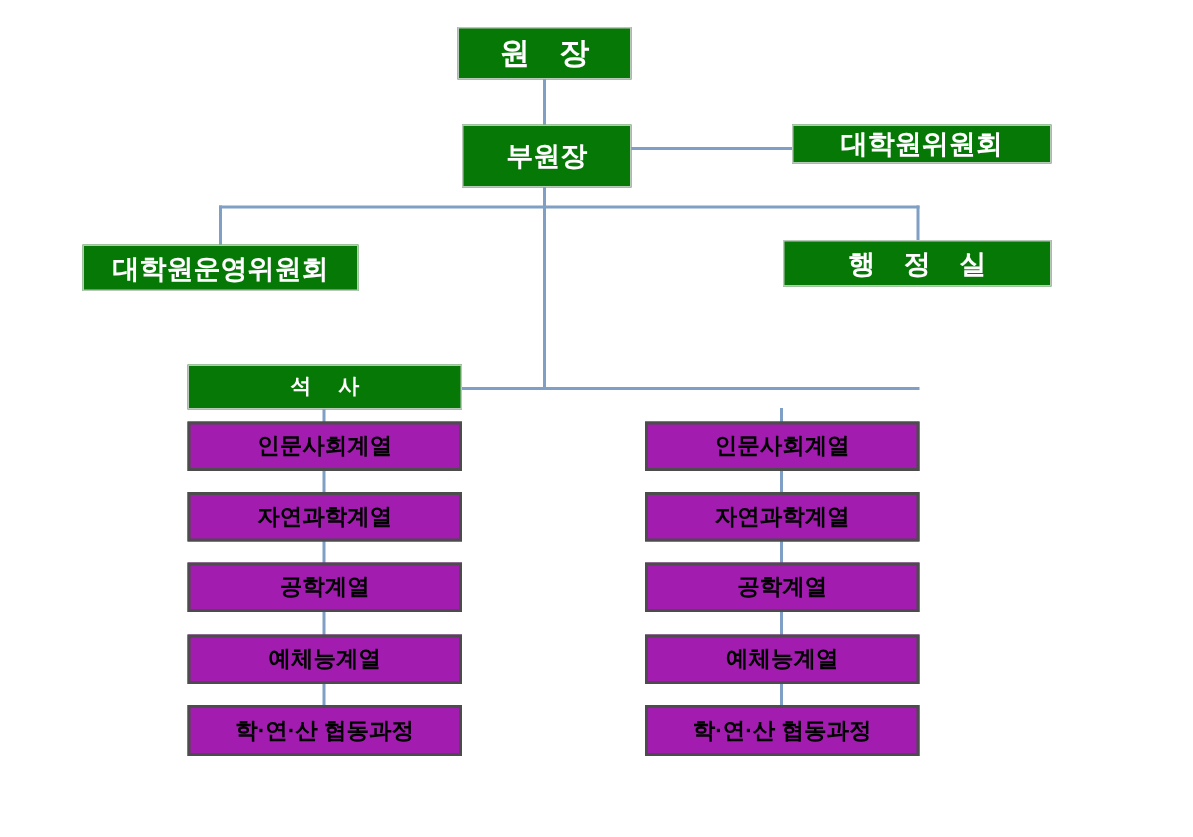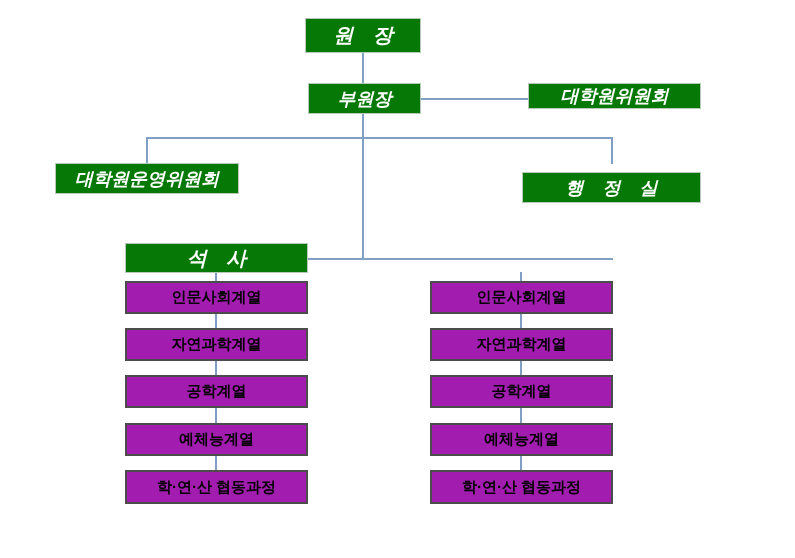--- a/index.html
+++ b/index.html
@@ -32,21 +32,20 @@
     background: #067806;
     border: 1px solid #b9c9b9;
     box-sizing: border-box;
     color: #ffffff;
     font-weight: bold;
     display: flex;
     align-items: center;
     justify-content: center;
     letter-spacing: 0px;
     white-space: nowrap;
-    font-style: italic;
   }
   .gbox.spaced { letter-spacing: 7px; text-indent: 7px; }
 
   
   .wbox {
     position: absolute;
     background: #a21caf;
     border: 2px solid #4c4c4c;
     box-sizing: border-box;
     color: #000000;
@@ -76,29 +75,29 @@
   <div class="line v" style="left:611px; top:137px; height:27px;"></div>
 
   <div class="line h" style="left:216px; top:258px; width:397px;"></div>
 
   <div class="line v" style="left:215px; top:272px; height:200px;"></div>
 
   <div class="line v" style="left:520px; top:272px; height:200px;"></div>
 
   <div class="gbox spaced" style="left:305px; top:18px; width:116px; height:35px; font-size:20px;">원  장</div>
 
-  <div class="gbox" style="left:308px; top:83px; width:113px; height:31px; font-size:18px;">부원장</div>
+  <div class="gbox" style="left:308px; top:83px; width:113px; height:42px; font-size:18px;">부원장</div>
 
   <div class="gbox" style="left:528px; top:83px; width:173px; height:26px; font-size:18px;">대학원위원회</div>
 
   <div class="gbox" style="left:55px; top:163px; width:184px; height:31px; font-size:18px;">대학원운영위원회</div>
 
-  <div class="gbox spaced" style="left:522px; top:172px; width:179px; height:31px; font-size:18px;">행 정 실</div>
+  <div class="gbox spaced" style="left:522px; top:160px; width:179px; height:31px; font-size:18px;">행 정 실</div>
 
-  <div class="gbox spaced" style="left:125px; top:243px; width:183px; height:30px; font-size:20px;">석  사</div>
+  <div class="gbox spaced" style="left:125px; top:243px; width:183px; height:30px; font-size:14px;">석  사</div>
 
 
   <div class="wbox" style="left:125px; top:281px; width:183px; height:33px;">인문사회계열</div>
   <div class="wbox" style="left:125px; top:328px; width:183px; height:33px;">자연과학계열</div>
   <div class="wbox" style="left:125px; top:375px; width:183px; height:33px;">공학계열</div>
   <div class="wbox" style="left:125px; top:423px; width:183px; height:33px;">예체능계열</div>
   <div class="wbox" style="left:125px; top:470px; width:183px; height:34px;">학·연·산 협동과정</div>
 
   <div class="wbox" style="left:430px; top:281px; width:183px; height:33px;">인문사회계열</div>
   <div class="wbox" style="left:430px; top:328px; width:183px; height:33px;">자연과학계열</div>

